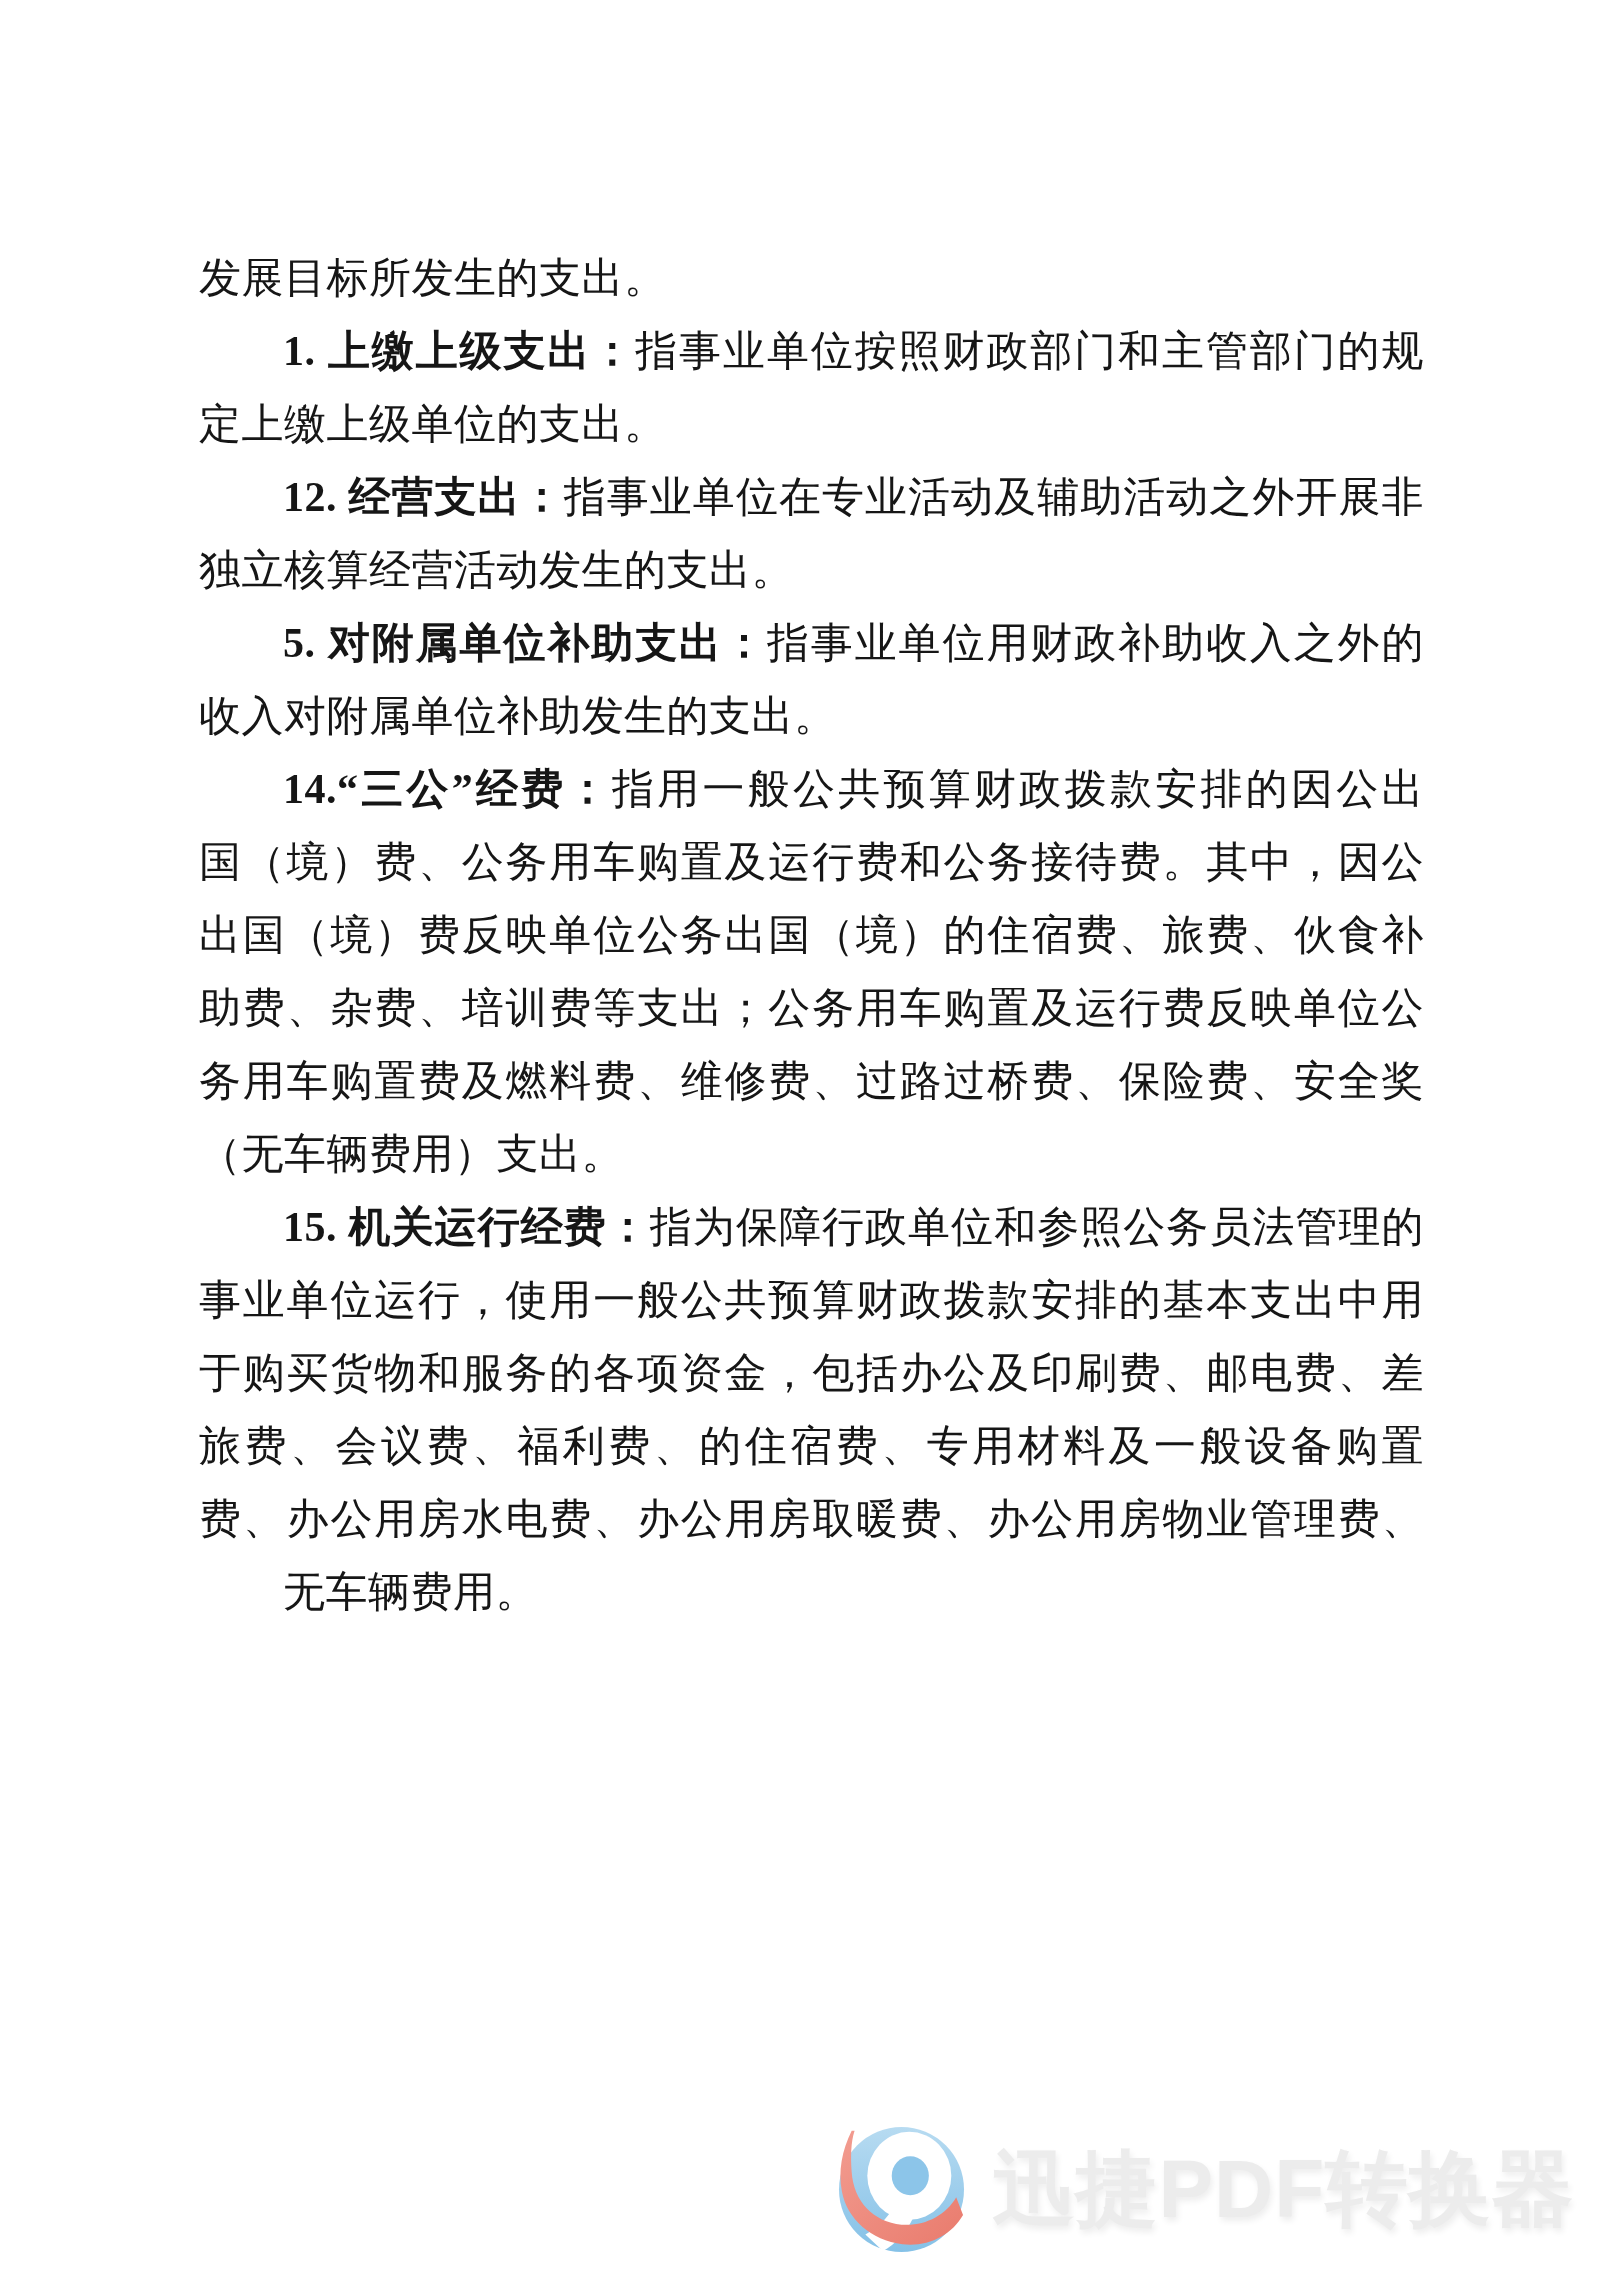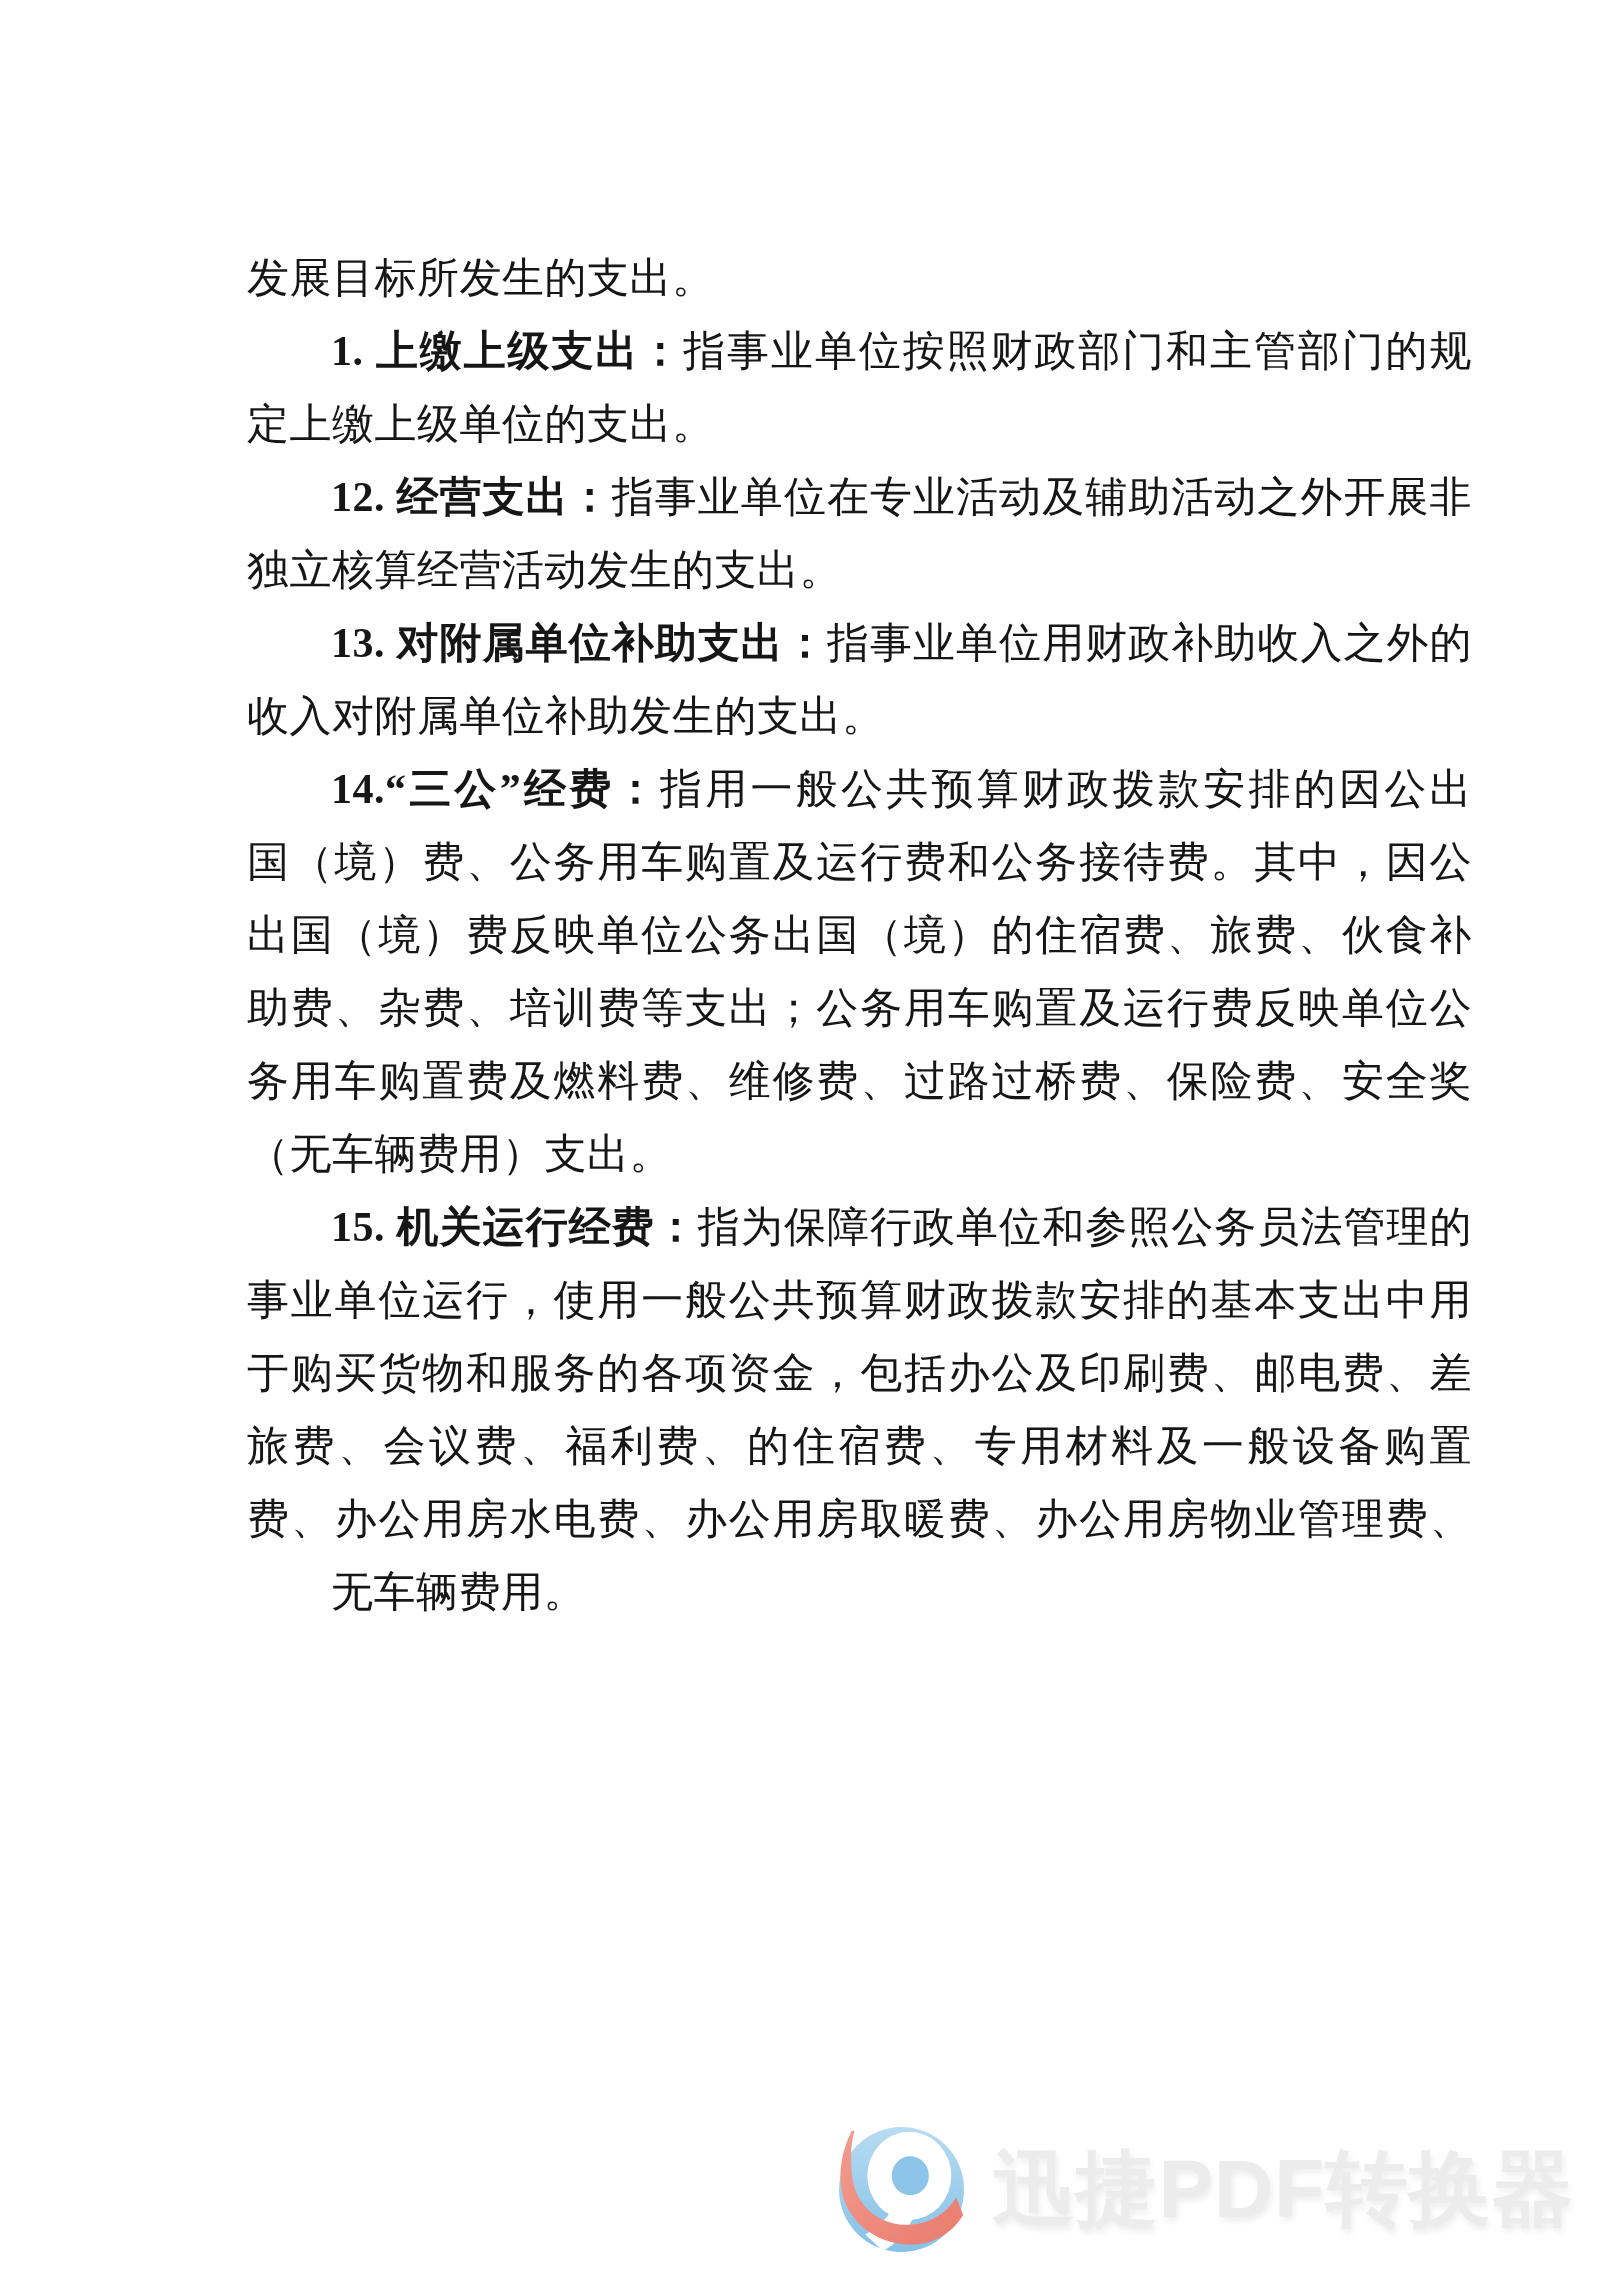--- a/index.html
+++ b/index.html
@@ -12,21 +12,20 @@
     position:relative;
     width:1620px;height:2292px;
     background:#ffffff;
     overflow:hidden;
   }
   .doc-body{
     position:absolute;
     left:199px;top:242px;
     width:1225px;
     color:#161616;
-    margin-left:48px;
   }
   .line{
     height:73px;
     line-height:73px;
     font-size:42px;
     white-space:nowrap;
     letter-spacing:0.5px;
   }
   .line.just{
     white-space:normal;
@@ -60,21 +59,21 @@
 <body>
 
 <div class="page">
 
   <div class="doc-body">
       <div class="line"><span>发展目标所发生的支出。</span></div>
       <div class="line just ind"><span class="seg-b">1. 上缴上级支出：</span><span>指事业单位按照财政部门和主管部门的规</span></div>
       <div class="line"><span>定上缴上级单位的支出。</span></div>
       <div class="line just ind"><span class="seg-b">12. 经营支出：</span><span>指事业单位在专业活动及辅助活动之外开展非</span></div>
       <div class="line"><span>独立核算经营活动发生的支出。</span></div>
-      <div class="line just ind"><span class="seg-b">13. 对附属单位补助支出：</span><span>指事业单位用财政补助收入之外的</span></div>
+      <div class="line just ind"><span class="seg-b">5. 对附属单位补助支出：</span><span>指事业单位用财政补助收入之外的</span></div>
       <div class="line"><span>收入对附属单位补助发生的支出。</span></div>
       <div class="line just ind"><span class="seg-b">14.“三公”经费：</span><span>指用一般公共预算财政拨款安排的因公出</span></div>
       <div class="line just"><span>国（境）费、公务用车购置及运行费和公务接待费。其中，因公</span></div>
       <div class="line just"><span>出国（境）费反映单位公务出国（境）的住宿费、旅费、伙食补</span></div>
       <div class="line just"><span>助费、杂费、培训费等支出；公务用车购置及运行费反映单位公</span></div>
       <div class="line just"><span>务用车购置费及燃料费、维修费、过路过桥费、保险费、安全奖</span></div>
       <div class="line"><span>（无车辆费用）支出。</span></div>
       <div class="line just ind"><span class="seg-b">15. 机关运行经费：</span><span>指为保障行政单位和参照公务员法管理的</span></div>
       <div class="line just"><span>事业单位运行，使用一般公共预算财政拨款安排的基本支出中用</span></div>
       <div class="line just"><span>于购买货物和服务的各项资金，包括办公及印刷费、邮电费、差</span></div>

